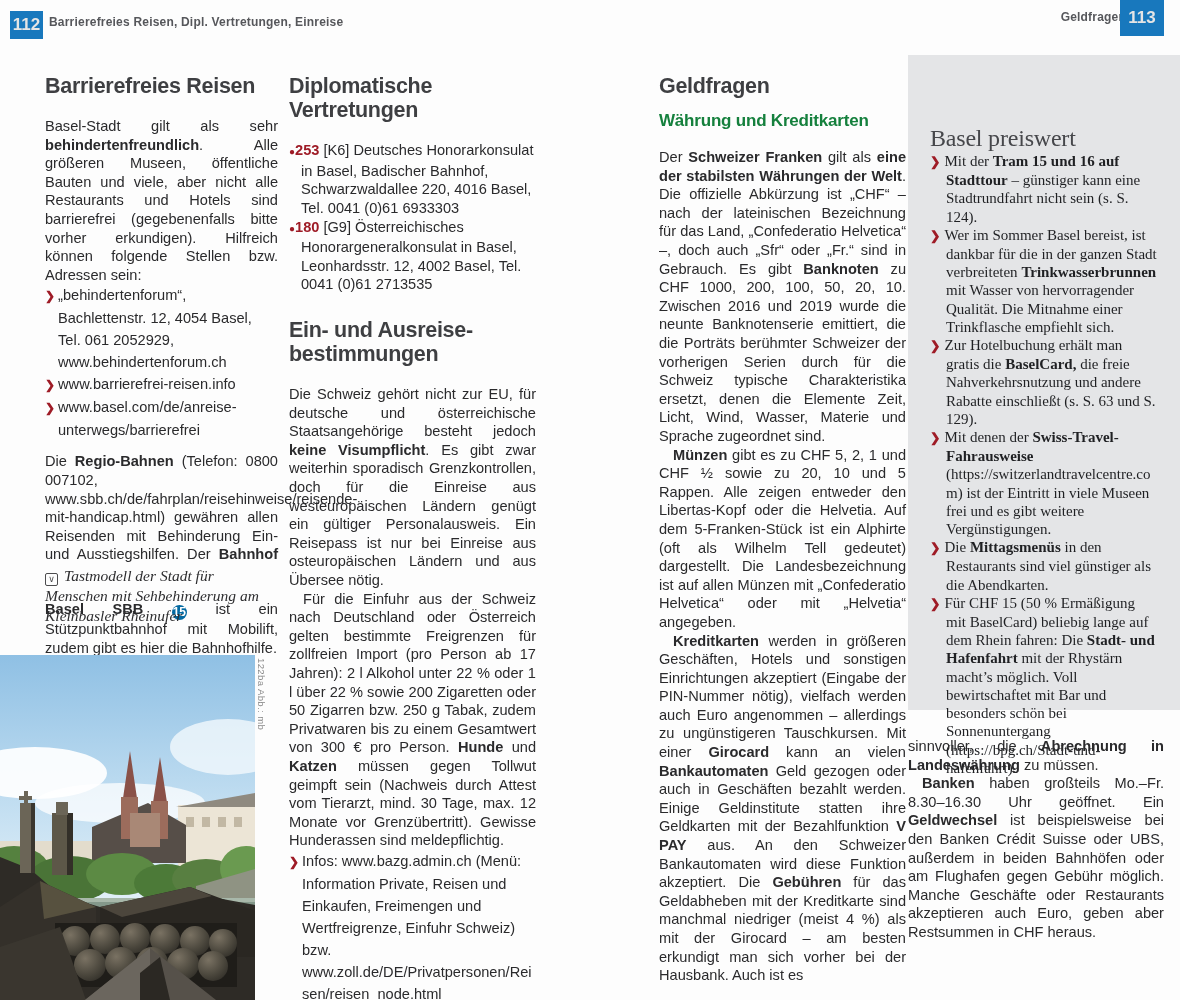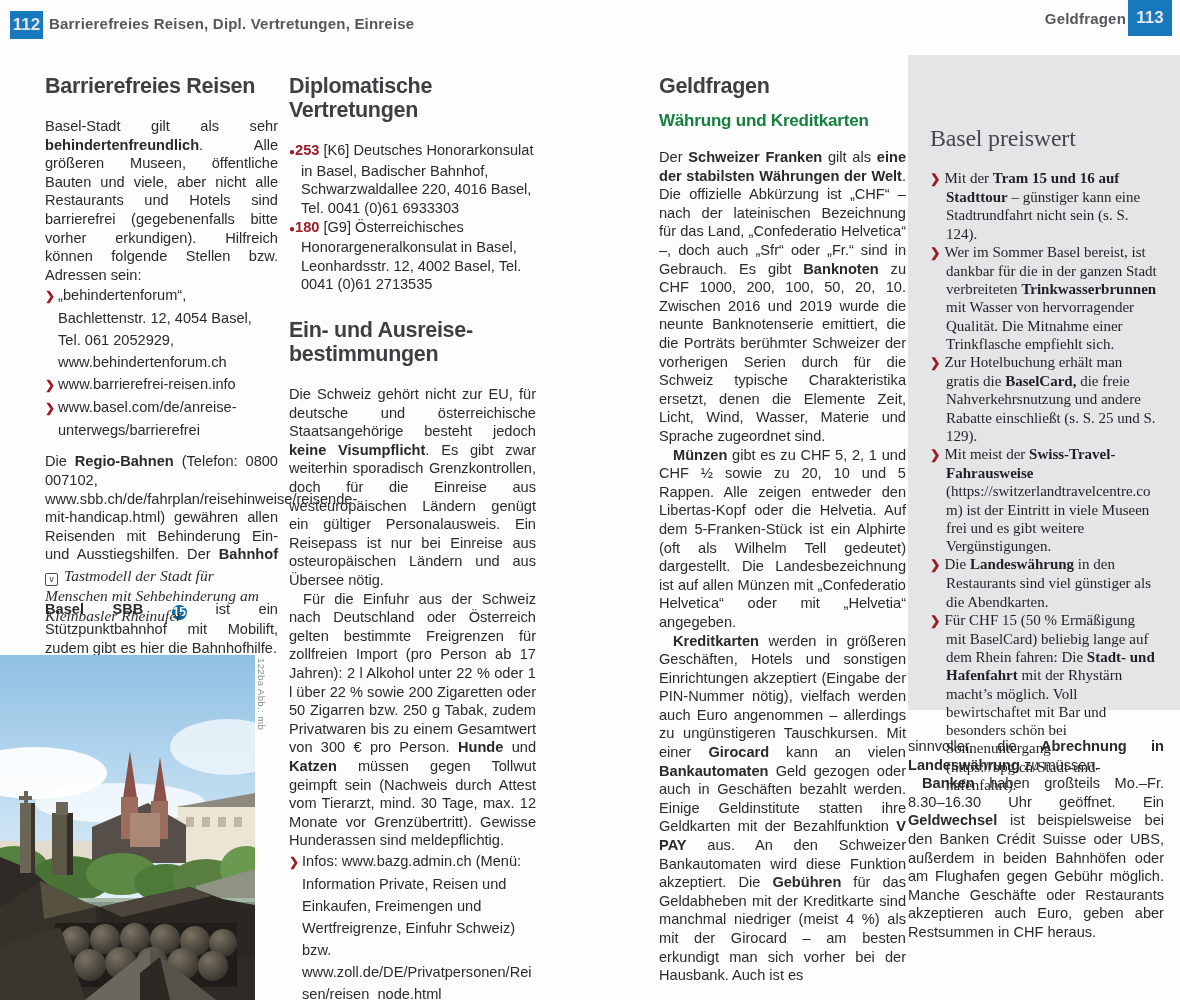--- a/index.html
+++ b/index.html
@@ -9,22 +9,22 @@
     font-family:"Liberation Sans", sans-serif; color:#2a2a2c;
   }
   .abs { position:absolute; }
 
   
   .tab {
     background:#1878bd; color:#e5e5e5; font-weight:bold; font-size:17px;
     display:flex; align-items:center; justify-content:center;
   }
   #tab-left  { left:10px; top:11px; width:33px; height:28px; }
-  #tab-right { right:8px; top:0; width:44px; height:36px; }
-  .runhead { font-weight:bold; font-size:15px; color:#56575b; letter-spacing:.2px; white-space:nowrap; }
+  #tab-right { right:16px; top:0; width:44px; height:36px; }
+  .runhead { font-weight:bold; font-size:12px; color:#56575b; letter-spacing:.2px; white-space:nowrap; }
   #runhead-left  { left:49px; top:15px; }
   #runhead-right { right:54px; top:10px; }
 
   
   .col { position:absolute; top:74px; }
   #col1 { left:45px;  width:233px; }
   #col2 { left:289px; width:247px; }
   #col3 { left:659px; width:247px; }
 
   h1 {
@@ -56,21 +56,21 @@
     vertical-align:-2px; text-indent:0;margin-top:41px;
   }
 
   
   #sidebar-box {
     left:908px; top:55px; width:272px; height:655px;
     background:#e4e5e7; padding:70px 22px 0 22px;
   }
   #sidebar-box h2 {
     font-family:"Liberation Serif", serif; font-weight:normal;
-    font-size:24px; color:#46474b; margin-bottom:17px; letter-spacing:-.2px;
+    font-size:24px; color:#46474b; letter-spacing:-.2px;
   }
   .tip {
     font-family:"Liberation Serif", serif; font-size:15px; line-height:18.2px;
     color:#1f2023; padding-left:16px; text-indent:-16px; overflow-wrap:anywhere;
   }
   .tip .chev { font-size:12.5px; padding-right:4px; }
 
   #below-sidebar { left:908px; top:737px; width:256px; }
 
   
@@ -216,22 +216,22 @@
   <div class="subhead">Währung und Kreditkarten</div>
   <div class="p"><span>Der </span><span class="b">Schweizer Franken</span><span> gilt als </span><span class="b">eine der stabilsten Währungen der Welt</span><span>. Die offizielle Abkürzung ist „CHF“ – nach der lateinischen Bezeichnung für das Land, „Confederatio Helvetica“ –, doch auch „Sfr“ oder „Fr.“ sind in Gebrauch. Es gibt </span><span class="b">Banknoten</span><span> zu CHF 1000, 200, 100, 50, 20, 10. Zwischen 2016 und 2019 wurde die neunte Banknotenserie emittiert, die die Porträts berühmter Schweizer der vorherigen Serien durch für die Schweiz typische Charakteristika ersetzt, denen die Elemente Zeit, Licht, Wind, Wasser, Materie und Sprache zugeordnet sind.</span></div>
   <div class="p indent"><span class="b">Münzen</span><span> gibt es zu CHF 5, 2, 1 und CHF ½ sowie zu 20, 10 und 5 Rappen. Alle zeigen entweder den Libertas-Kopf oder die Helvetia. Auf dem 5-Franken-Stück ist ein Alphirte (oft als Wilhelm Tell gedeutet) dargestellt. Die Landesbezeichnung ist auf allen Münzen mit „Confederatio Helvetica“ oder mit „Helvetia“ angegeben.</span></div>
   <div class="p indent"><span class="b">Kreditkarten</span><span> werden in größeren Geschäften, Hotels und sonstigen Einrichtungen akzeptiert (Eingabe der PIN-Nummer nötig), vielfach werden auch Euro angenommen – allerdings zu ungünstigeren Tauschkursen. Mit einer </span><span class="b">Girocard</span><span> kann an vielen </span><span class="b">Bankautomaten</span><span> Geld gezogen oder auch in Geschäften bezahlt werden. Einige Geldinstitute statten ihre Geldkarten mit der Bezahlfunktion </span><span class="b">V PAY</span><span> aus. An den Schweizer Bankautomaten wird diese Funktion akzeptiert. Die </span><span class="b">Gebühren</span><span> für das Geldabheben mit der Kreditkarte sind manchmal niedriger (meist 4 %) als mit der Girocard – am besten erkundigt man sich vorher bei der Hausbank. Auch ist es</span></div>
 </div>
 
 <div class="abs" id="sidebar-box">
   <h2>Basel preiswert</h2>
   <div class="tip"><span class="chev">❯</span><span>Mit der </span><span class="b">Tram 15 und 16 auf Stadttour</span><span> – günstiger kann eine Stadtrundfahrt nicht sein (s. S. 124).</span></div>
   <div class="tip"><span class="chev">❯</span><span>Wer im Sommer Basel bereist, ist dankbar für die in der ganzen Stadt verbreiteten </span><span class="b">Trinkwasserbrunnen</span><span> mit Wasser von hervorragender Qualität. Die Mitnahme einer Trinkflasche empfiehlt sich.</span></div>
-  <div class="tip"><span class="chev">❯</span><span>Zur Hotelbuchung erhält man gratis die </span><span class="b">BaselCard,</span><span> die freie Nahverkehrsnutzung und andere Rabatte einschließt (s. S. 25 und S. 129).</span></div>
-  <div class="tip"><span class="chev">❯</span><span>Mit meist der </span><span class="b">Swiss-Travel-Fahrausweise</span><span> (https://switzerlandtravelcentre.com) ist der Eintritt in viele Museen frei und es gibt weitere Vergünstigungen.</span></div>
-  <div class="tip"><span class="chev">❯</span><span>Die </span><span class="b">Landeswährung</span><span> in den Restaurants sind viel günstiger als die Abendkarten.</span></div>
+  <div class="tip"><span class="chev">❯</span><span>Zur Hotelbuchung erhält man gratis die </span><span class="b">BaselCard,</span><span> die freie Nahverkehrsnutzung und andere Rabatte einschließt (s. S. 63 und S. 129).</span></div>
+  <div class="tip"><span class="chev">❯</span><span>Mit denen der </span><span class="b">Swiss-Travel-Fahrausweise</span><span> (https://switzerlandtravelcentre.com) ist der Eintritt in viele Museen frei und es gibt weitere Vergünstigungen.</span></div>
+  <div class="tip"><span class="chev">❯</span><span>Die </span><span class="b">Mittagsmenüs</span><span> in den Restaurants sind viel günstiger als die Abendkarten.</span></div>
   <div class="tip"><span class="chev">❯</span><span>Für CHF 15 (50 % Ermäßigung mit BaselCard) beliebig lange auf dem Rhein fahren: Die </span><span class="b">Stadt- und Hafenfahrt</span><span> mit der Rhystärn macht’s möglich. Voll bewirtschaftet mit Bar und besonders schön bei Sonnenuntergang (https://bpg.ch/Stadt-und-hafenfahrt).</span></div>
 </div>
 
 <div class="abs" id="below-sidebar">
   <div class="p"><span>sinnvoller, die </span><span class="b">Abrechnung in Landeswährung</span><span> zu müssen.</span></div>
   <div class="p indent"><span class="b">Banken</span><span> haben großteils Mo.–Fr. 8.30–16.30 Uhr geöffnet. Ein </span><span class="b">Geldwechsel</span><span> ist beispielsweise bei den Banken Crédit Suisse oder UBS, außerdem in beiden Bahnhöfen oder am Flughafen gegen Gebühr möglich. Manche Geschäfte oder Restaurants akzeptieren auch Euro, geben aber Restsummen in CHF heraus.</span></div>
 </div>
 
 </body></html>

